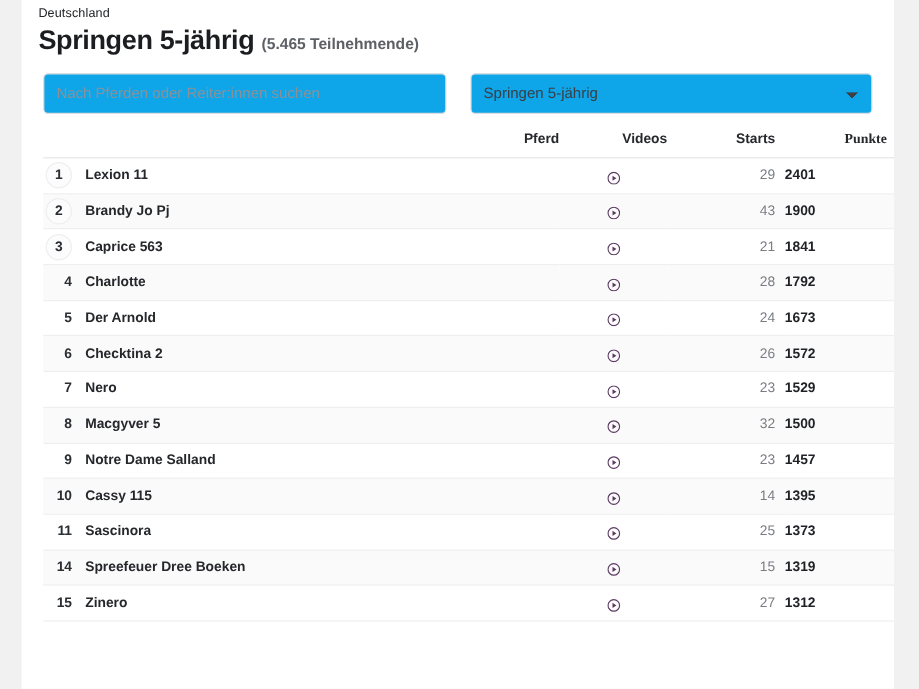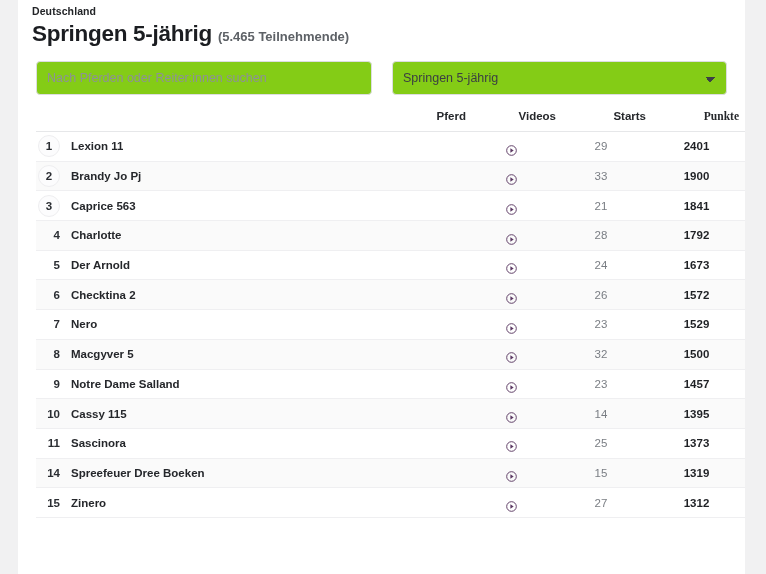--- a/index.html
+++ b/index.html
@@ -31,21 +31,21 @@
     box-sizing: border-box;
     overflow: hidden;
   }
 
   
   .header {
     padding: 4px 14px 0 14px;
   }
   .country-label {
     font-size: 10.5px;
-    font-weight: bold;
+    font-weight: normal;
     color: #222427;
     letter-spacing: 0.1px;
     line-height: 14px;
   }
   .title-row {
     display: flex;
     align-items: baseline;
     margin-top: 3px;
   }
   .page-title {
@@ -72,21 +72,21 @@
   }
   .search-wrap { width: 340px; }
   .select-wrap { width: 339px; }
   .text-input,
   .select-input {
     width: 100%;
     box-sizing: border-box;
     height: 34px;
     border: 1px solid #dcdde0;
     border-radius: 4px;
-    background: #84cc16;
+    background: #0ea5e9;
     font-family: "Liberation Sans", sans-serif;
     font-size: 12.5px;
     color: #3b3e43;
     padding: 0 10px;
     outline: none;
   }
   .text-input::placeholder { color: #8d9197; }
   .select-input {
     appearance: none;
     -webkit-appearance: none;
@@ -174,27 +174,27 @@
   .cell-video {
     text-align: center;
   }
   .play-icon {
     display: inline-block;
     width: 11px;
     height: 11px;
     vertical-align: middle;
   }
   .cell-starts {
-    text-align: center;
+    text-align: right;
     padding-right: 8px !important;
     font-size: 11.5px;
     color: #797d83;
   }
   .cell-punkte {
-    text-align: center;
+    text-align: left;
     padding-right: 6px !important;
     font-size: 11.5px;
     font-weight: bold;
     color: #1f2125;
   }
 </style>
 </head>
 <body>
 
 <div class="page-bg"></div>
@@ -249,21 +249,21 @@
             <td>
               <div class="cell-name">
                 <span class="rank medal">2</span>
                 <span class="horse-name">Brandy Jo Pj</span>
               </div>
             </td>
             <td class="cell-video"><span class="play-icon"><svg viewBox="0 0 16 16" width="11" height="11">
                   <circle cx="8" cy="8" r="7" fill="none" stroke="#5c3a63" stroke-width="1.4"></circle>
                   <path d="M6.4 4.9 L11.2 8 L6.4 11.1 Z" fill="#5c3a63"></path>
                 </svg></span></td>
-            <td class="cell-starts">33</td>
+            <td class="cell-starts">43</td>
             <td class="cell-punkte">1900</td>
           </tr>
           <tr class="odd">
             <td>
               <div class="cell-name">
                 <span class="rank medal">3</span>
                 <span class="horse-name">Caprice 563</span>
               </div>
             </td>
             <td class="cell-video"><span class="play-icon"><svg viewBox="0 0 16 16" width="11" height="11">

